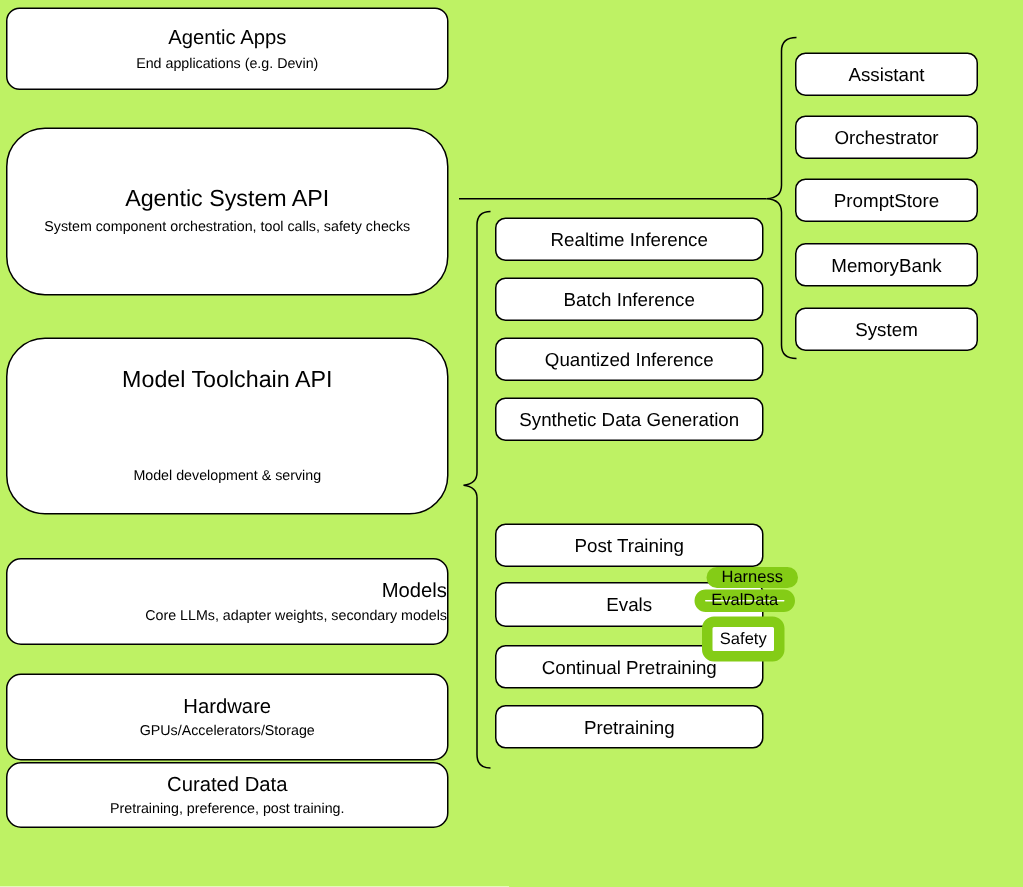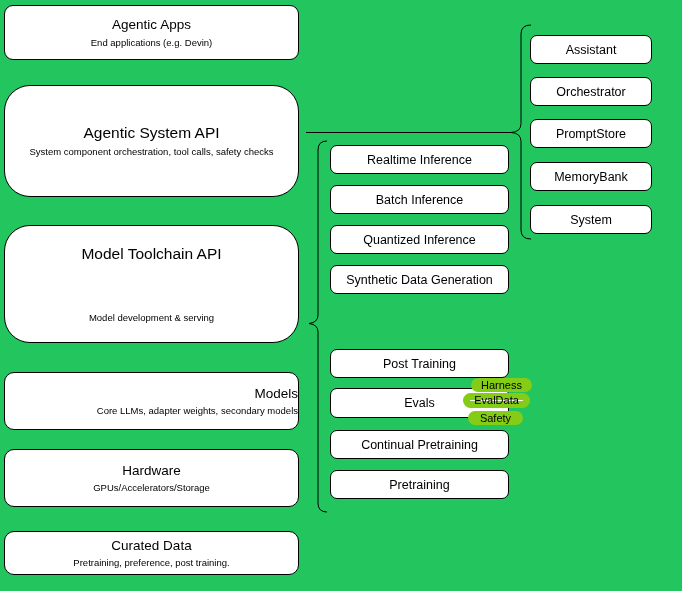--- a/index.html
+++ b/index.html
@@ -1,17 +1,17 @@
 <!DOCTYPE html>
 <html><head>
 <meta charset="utf-8">
 <style>
   html,body{margin:0;padding:0;background:#fff;}
   .canvas{
-    position:relative;width:682px;height:591px;background:#22c55e;
+    position:relative;width:682px;height:591px;background:#bef264;
     color:#000;font-family:"Liberation Sans",sans-serif;overflow:hidden;
   }
   svg.overlay{position:absolute;left:0;top:0;z-index:1;}
   .node{
     position:absolute;box-sizing:border-box;border:1px solid #000;background:#fff;
     display:flex;flex-direction:column;align-items:center;justify-content:center;
     text-align:center;z-index:2;
   }
   .stackbox{left:4px;width:295px;}
   .title{font-size:13.5px;line-height:1.15;white-space:nowrap;}
@@ -22,27 +22,27 @@
   .pill{
     position:absolute;box-sizing:border-box;border:7px solid #84cc16;background:#fff;
     border-radius:8px;display:flex;align-items:center;justify-content:center;
     font-size:11px;line-height:1;z-index:3;white-space:nowrap;
   }
   #n-apps{top:5px;height:55px;border-radius:9px;}
   #n-sysapi{top:85px;height:112px;border-radius:26px;}
   #n-toolapi{top:225px;height:118px;border-radius:26px;gap:45px;}
   #n-models{top:372px;height:58px;border-radius:10px;align-items:flex-end;}
   #n-hw{top:449px;height:58px;border-radius:10px;}
-  #n-data{top:531px;height:44px;border-radius:10px;align-items:center;}
+  #n-data{top:508px;height:44px;border-radius:10px;align-items:center;}
   #m0{top:145px}#m1{top:185px}#m2{top:225px}#m3{top:265px}#m4{top:307px}
   #m5{top:349px}#m6{top:388px;height:30px}#m7{top:430px}#m8{top:470px}
   #r0{top:35px}#r1{top:77px}#r2{top:119px}#r3{top:162px}#r4{top:205px}
   #p0{left:471px;top:378px;width:61px;height:14px;}
   #p1{left:463px;top:393px;width:67px;height:15px;}
-  #p2{left:468px;top:411px;width:55px;height:14px;}
+  #p2{left:468px;top:411px;width:55px;height:30px;}
 </style>
 </head>
 <body>
 
 <div class="canvas">
 
   <svg class="overlay" width="682" height="591" viewBox="0 0 682 591">
     <path d="M 306 132.5 L 511 132.5" stroke="#000" stroke-width="1" fill="none"></path>
     <path d="M 531 25 Q 521 25 521 34 L 521 123.5 Q 521 132 511 132.5 Q 521 133 521 141.5 L 521 230 Q 521 239 531 239" stroke="#000" stroke-width="1" fill="none"></path>
     <path d="M 327 141 Q 318 141 318 150 L 318 315 Q 318 322.5 309 323.5 Q 318 324.5 318 332 L 318 503 Q 318 512 327 512" stroke="#000" stroke-width="1" fill="none"></path>

